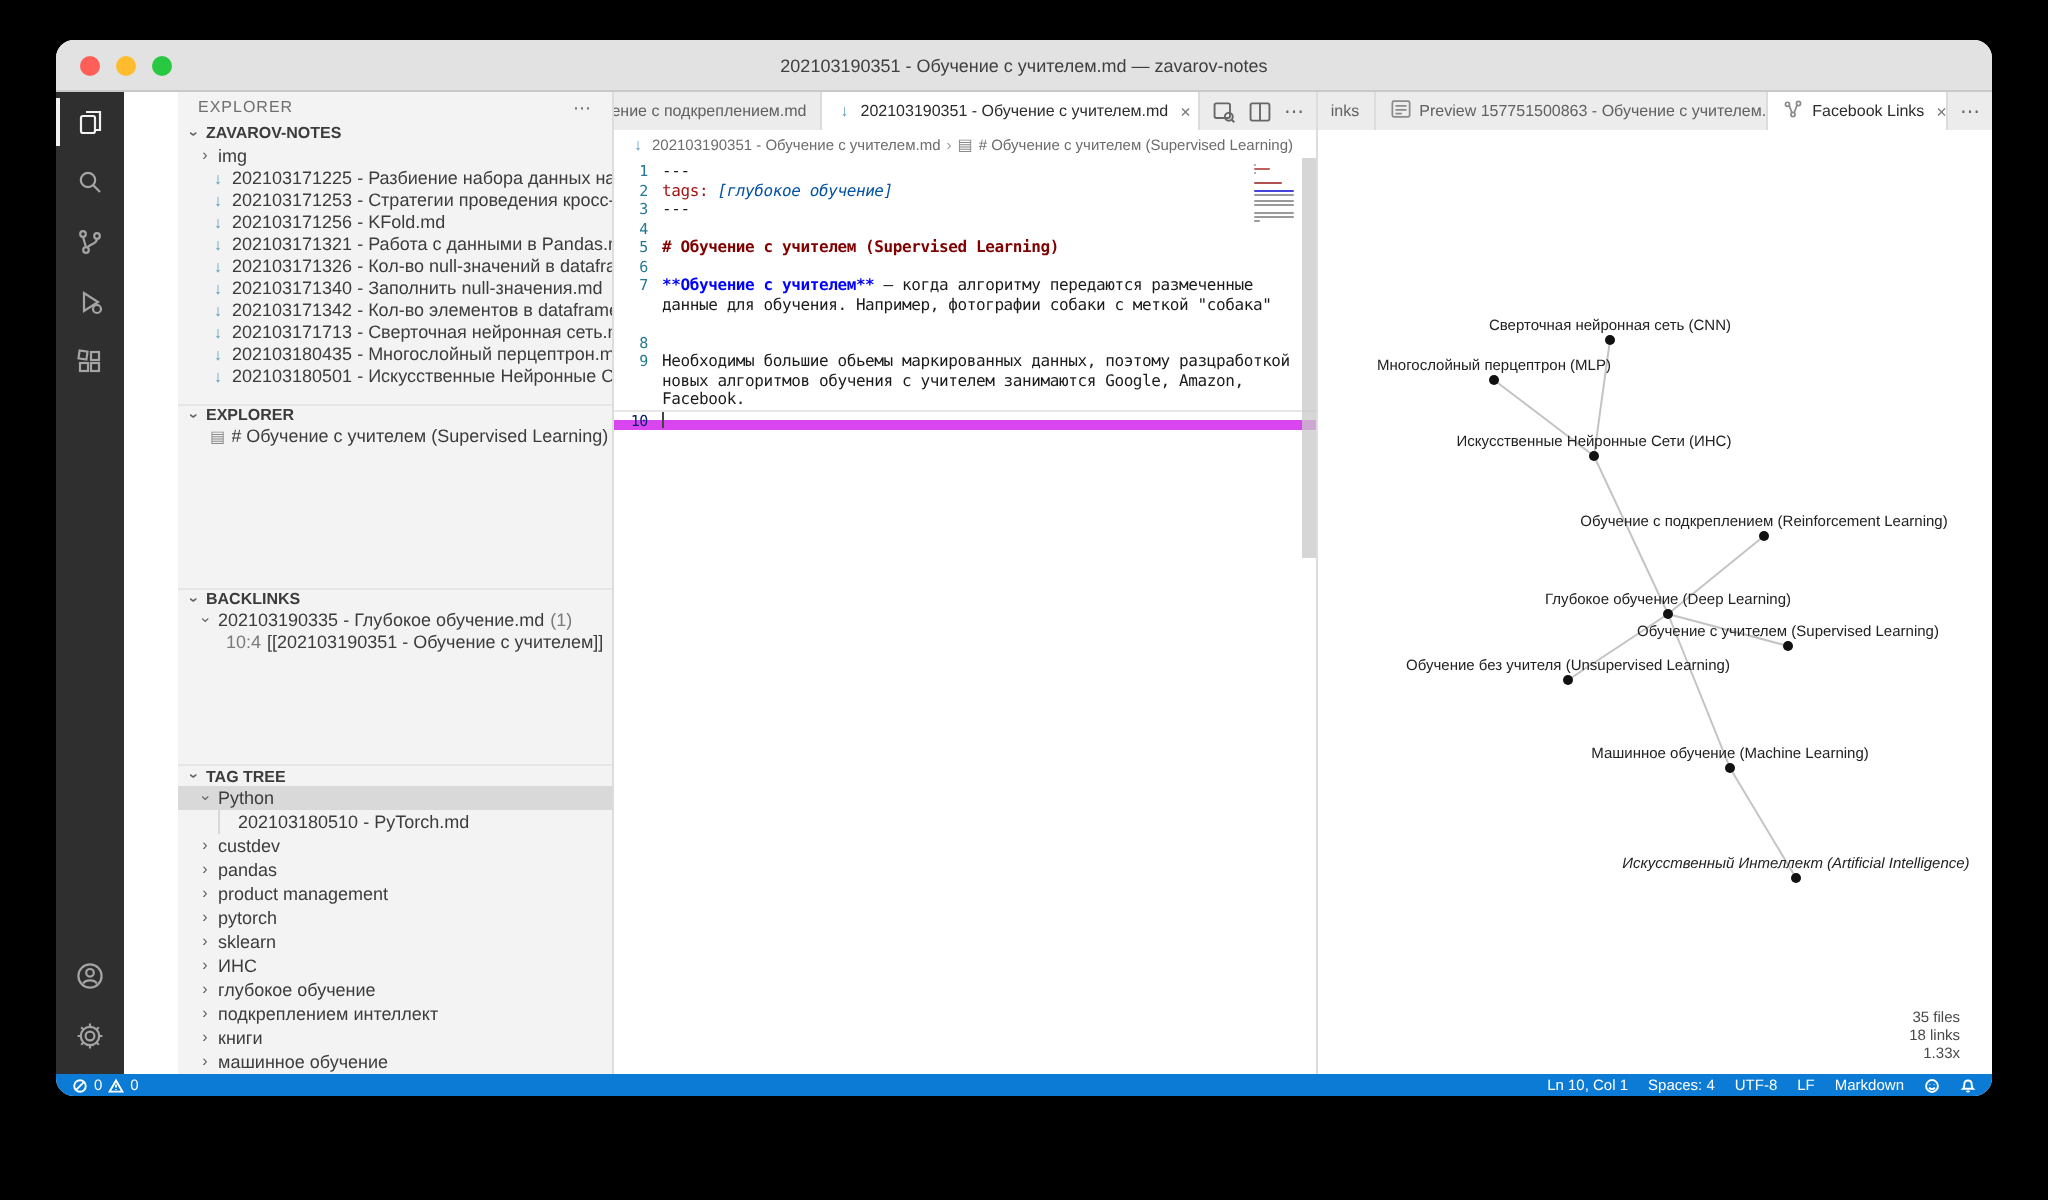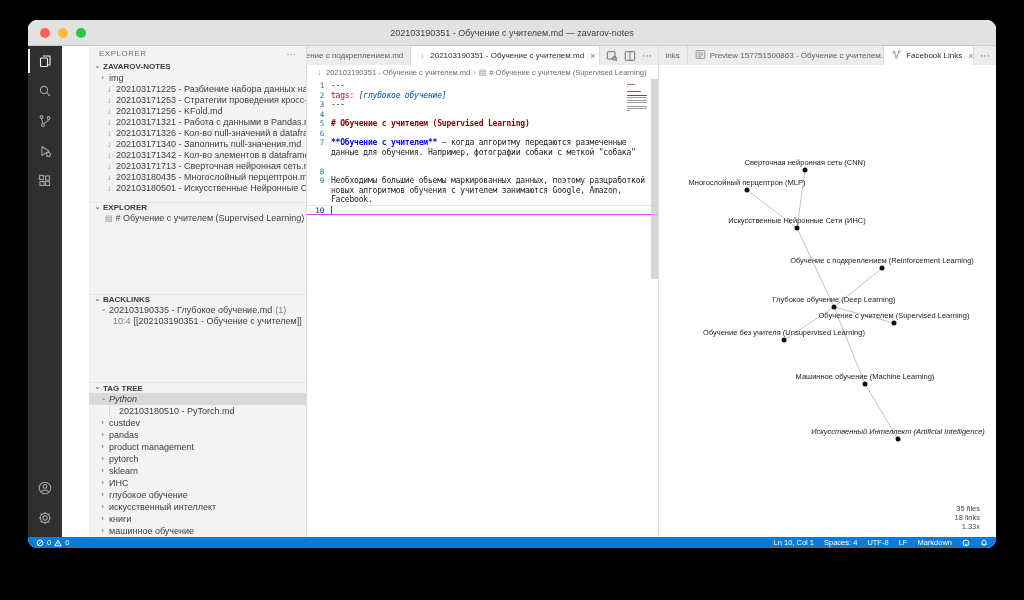--- a/index.html
+++ b/index.html
@@ -27,21 +27,21 @@
   .sect{display:flex;align-items:center;gap:3px;height:12px;padding-left:4px;font-weight:bold;font-size:8px;color:#3c3c3c;}
   .sect.bordered{border-top:1px solid #e6e6e6;height:11px;}
   .chev{display:inline-block;width:7px;font-size:8px;color:#5f5f5f;text-align:center;line-height:1;}
   .chev.down{transform:rotate(90deg);}
   .row{display:flex;align-items:center;gap:3px;height:11px;padding-left:16px;white-space:nowrap;overflow:hidden;cursor:pointer;}
   .row .lbl{overflow:hidden;text-overflow:clip;white-space:nowrap;}
   .mdico{color:#519aba;font-weight:bold;font-size:8px;width:8px;text-align:center;flex:0 0 8px;}
   .tag-row{height:12px;padding-left:16px;}
   .tag-child{height:12px;padding-left:30px;position:relative;}
   .tag-child::before{content:"";position:absolute;left:20px;top:0;bottom:0;width:1px;background:#d8d8d8;}
-  .selrow{background:#d9d9d9;font-style:italic;}
+  .selrow{background:#d9d9d9;}
   .dim{color:#7b7b7b;}
   .mt8{margin-top:8px;} .mt70{margin-top:70px;} .mt56{margin-top:56px;}
   
   .group1{flex:0 0 352px;display:flex;flex-direction:column;border-right:1px solid #ddd;min-width:0;justify-content:flex-end;}
   .group2{flex:1;display:flex;flex-direction:column;min-width:0;}
   .tabbar{flex:0 0 19px;background:#ececec;display:flex;align-items:stretch;font-size:8px;color:#616161;}
   .tab{display:flex;align-items:center;gap:4px;padding:0 7px;border-right:1px solid #dcdcdc;white-space:nowrap;overflow:hidden;cursor:pointer;background:#ececec;}
   .tab.active{background:#fff;color:#2c2c2c;}
   .tab .x{color:#7a7a7a;font-size:9px;margin-left:2px;}
   .tab-cut{justify-content:flex-end;}
@@ -51,21 +51,21 @@
   .dots{color:#666;font-size:10px;cursor:pointer;}
   .tabico svg{width:11px;height:11px;stroke:#8a8a8a;fill:none;stroke-width:1.1;}
   
   .breadcrumb{flex:0 0 14px;background:#fff;display:flex;align-items:center;gap:3px;padding:0 8px;font-size:7.5px;color:#6c6c6c;white-space:nowrap;overflow:hidden;}
   .breadcrumb .sep{color:#9a9a9a;}
   .symico{color:#8a8a8a;font-size:8px;}
   
   .code{flex:1;position:relative;background:#fff;overflow:hidden;padding-top:2px;}
   .code-row{display:flex;height:9.5px;line-height:9.5px;font-family:"DejaVu Sans Mono",monospace;font-size:8px;letter-spacing:-.2px;white-space:pre;}
   .code-row .ln{flex:0 0 24px;text-align:right;padding-right:7px;color:#237893;font-size:7.5px;}
-  .code-row.cur{border-top:1px solid #e7e7e7;border-bottom:1px solid #d946ef;height:10px;}
+  .code-row.cur{border-top:1px solid #e7e7e7;border-bottom:5px solid #d946ef;height:10px;}
   .code-row.cur .ln{color:#0b216f;}
   .pl{color:#1b1b1b;} .key{color:#a31515;} .val{color:#0451a5;font-style:italic;}
   .head{color:#800000;font-weight:bold;} .bold{color:#0000ff;font-weight:bold;}
   .cursor{display:inline-block;width:1px;height:8px;background:#444;vertical-align:-1px;}
   .minimap{position:absolute;top:3px;right:9px;width:22px;}
   .minimap .mml{height:1px;margin-bottom:1.2px;border-radius:.5px;}
   .vscroll{position:absolute;top:0;right:0;width:7px;bottom:0;}
   .vscroll .thumb{position:absolute;top:0;right:0;width:7px;height:200px;background:#c8c8c8;opacity:.75;}
   
   .graph{flex:1;position:relative;background:#fff;overflow:hidden;}
@@ -265,21 +265,21 @@
           <div class="row tag-row" style="padding-left: 10px;">
             <span class="chev">›</span>
             <span class="lbl">ИНС</span>
           </div>
           <div class="row tag-row" style="padding-left: 10px;">
             <span class="chev">›</span>
             <span class="lbl">глубокое обучение</span>
           </div>
           <div class="row tag-row" style="padding-left: 10px;">
             <span class="chev">›</span>
-            <span class="lbl">искусственный интеллект</span>
+            <span class="lbl">подкреплением интеллект</span>
           </div>
           <div class="row tag-row" style="padding-left: 10px;">
             <span class="chev">›</span>
             <span class="lbl">книги</span>
           </div>
           <div class="row tag-row" style="padding-left: 10px;">
             <span class="chev">›</span>
             <span class="lbl">машинное обучение</span>
           </div>
         </div>

